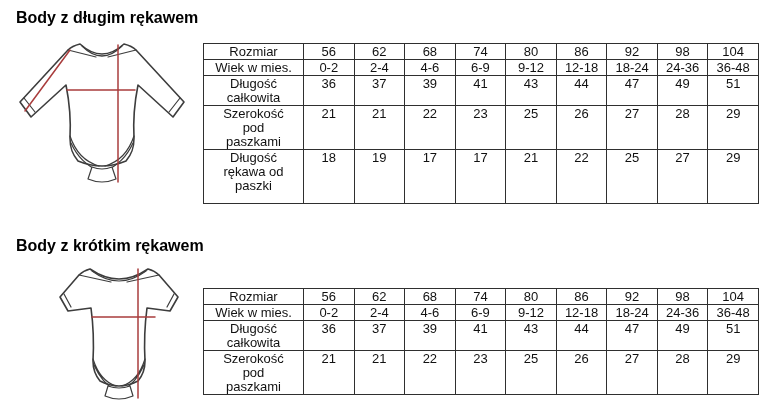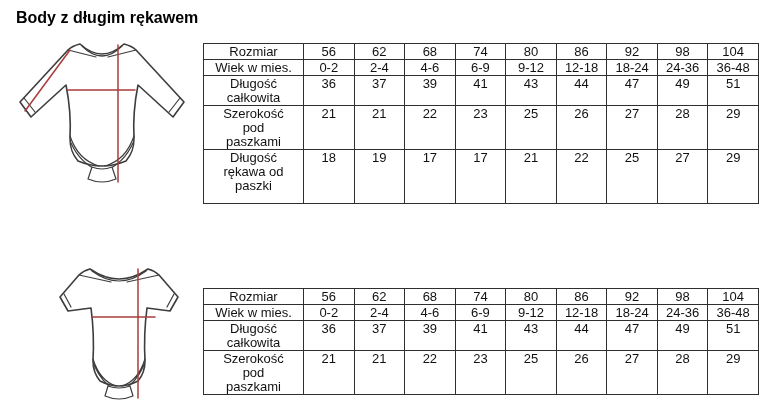--- a/index.html
+++ b/index.html
@@ -176,20 +176,21 @@
           <td>17</td>
           <td>21</td>
           <td>22</td>
           <td>25</td>
           <td>27</td>
           <td>29</td>
         </tr>
       </tbody>
   </table>
 
+  <h2 class="section-title" id="title-short">Body z krótkim rękawem</h2>
 
   <svg id="diagram-short" class="diagram" width="135" height="140" viewBox="0 0 135 140" role="img">
     <path class="outline-fill" d="M 27,12
          C 31,8 34,7 38,6
          Q 67,26 96,6
          C 100,7 103,8 107,12
          L 126,34
          L 118,48
          L 95,45
          C 93,60 92,80 93,98

